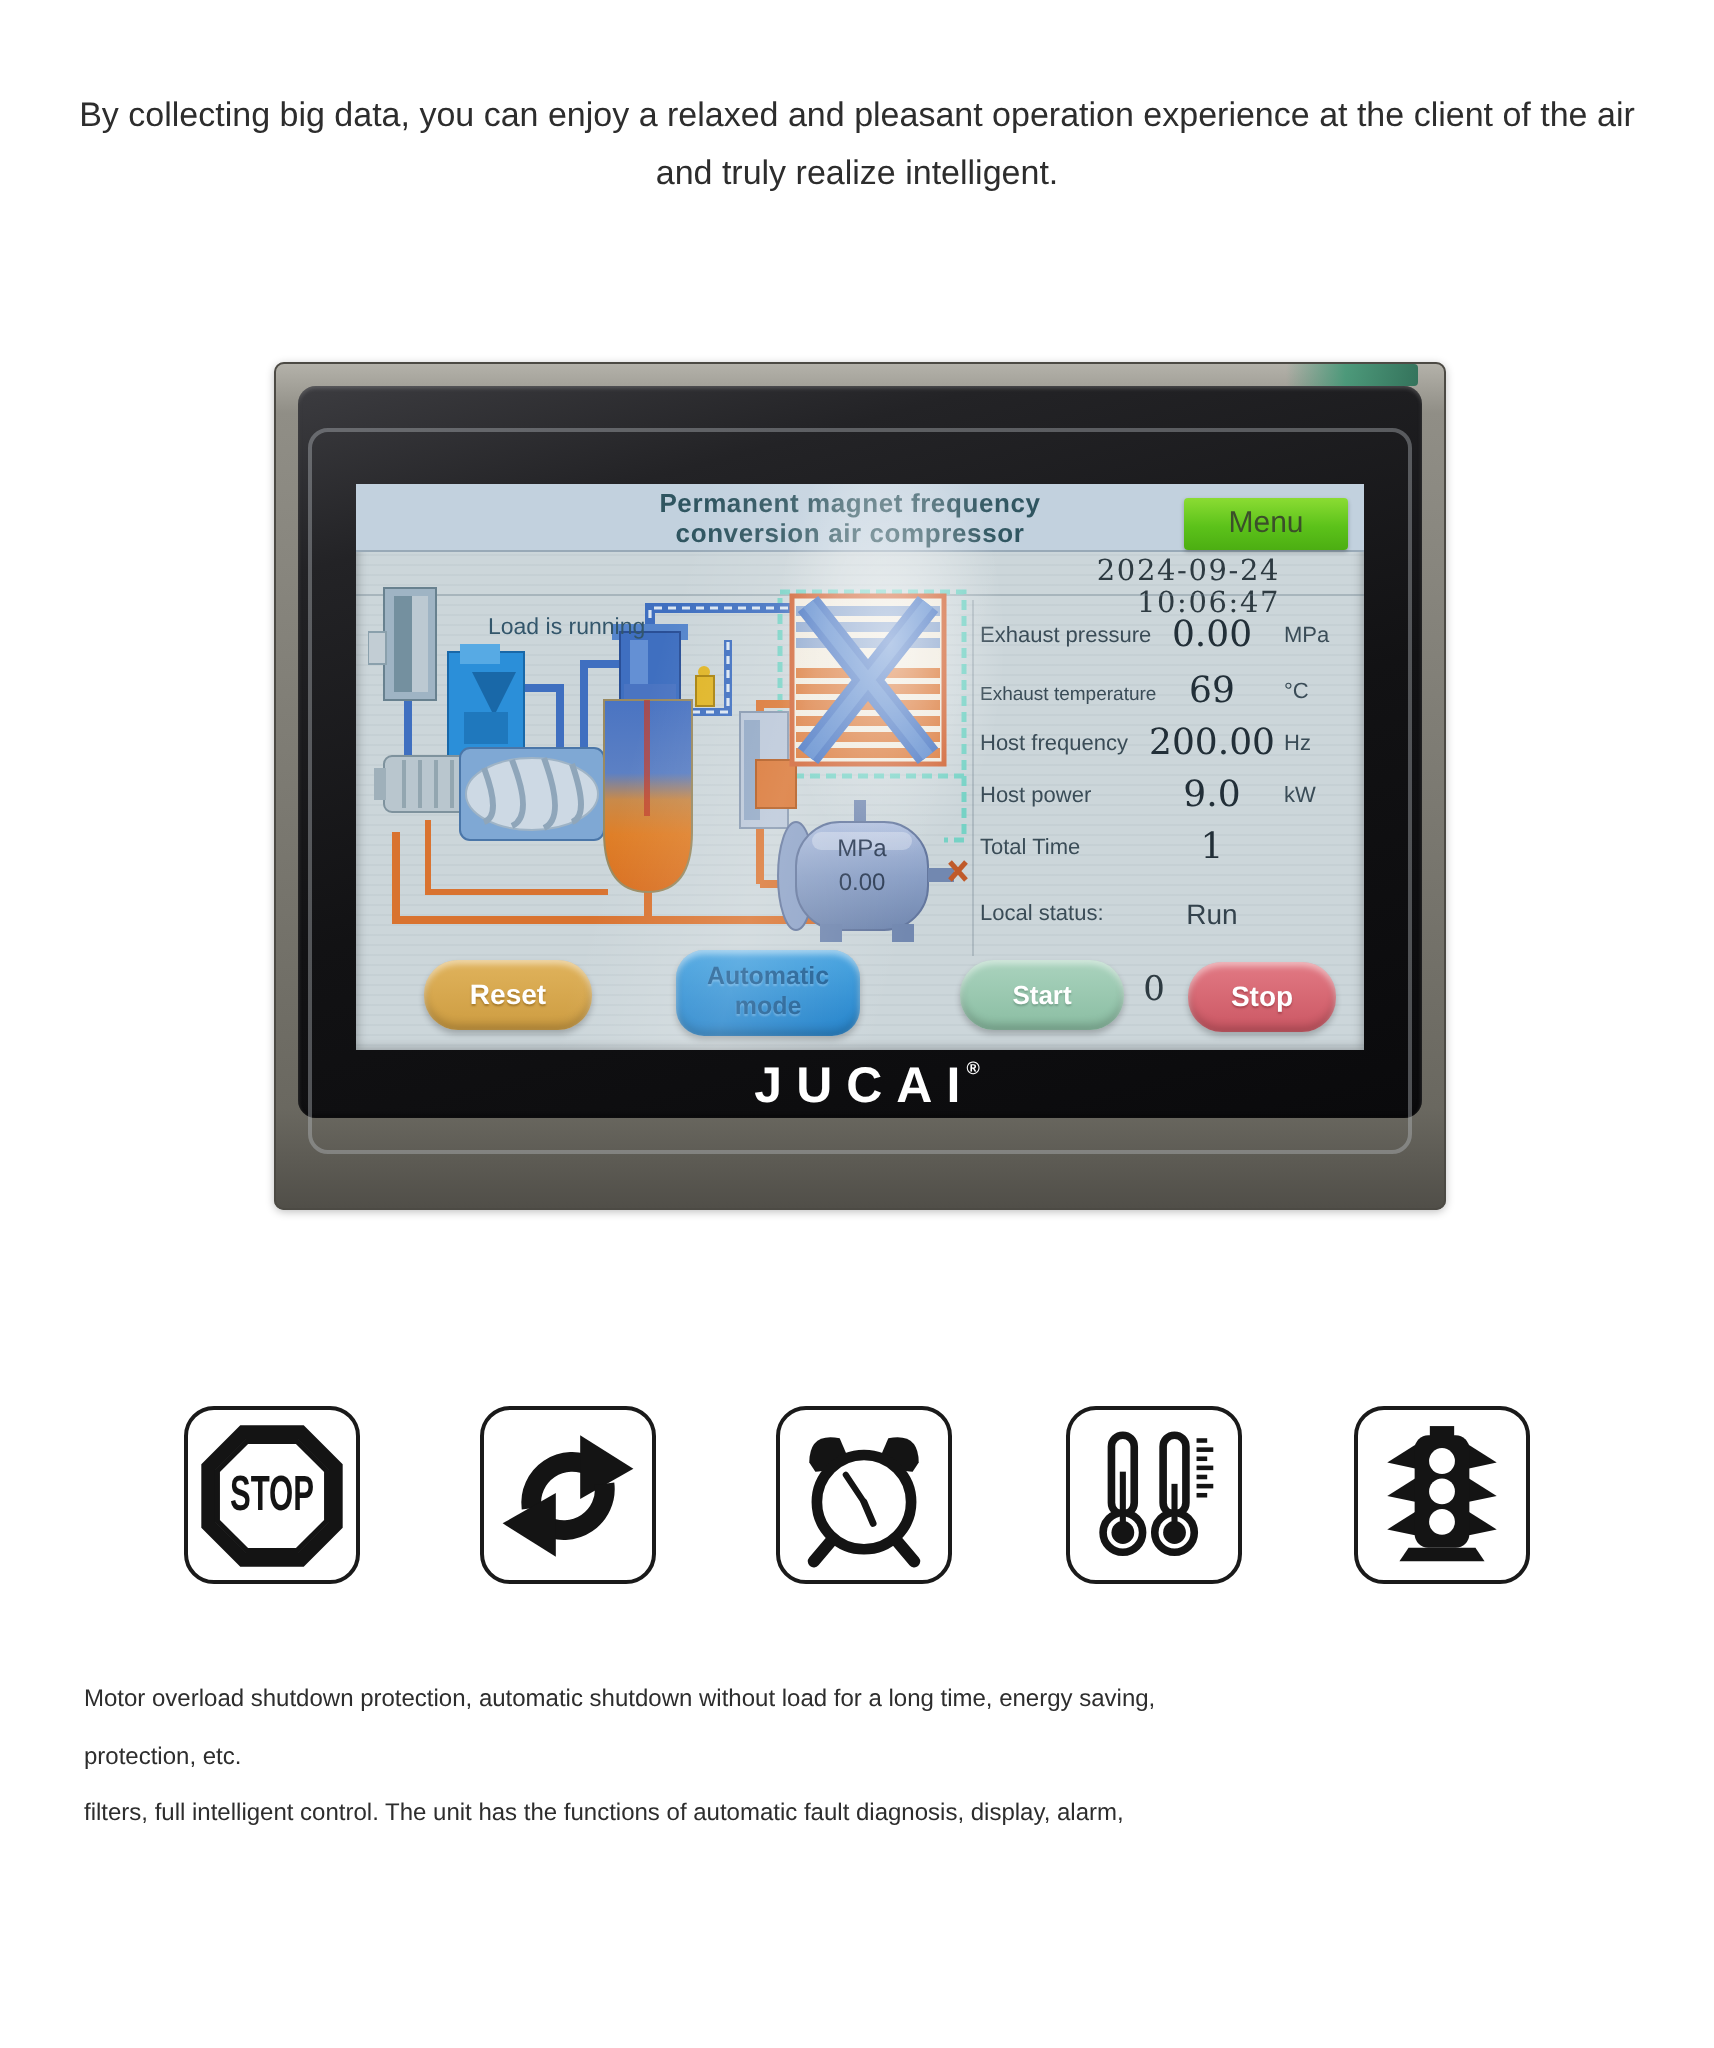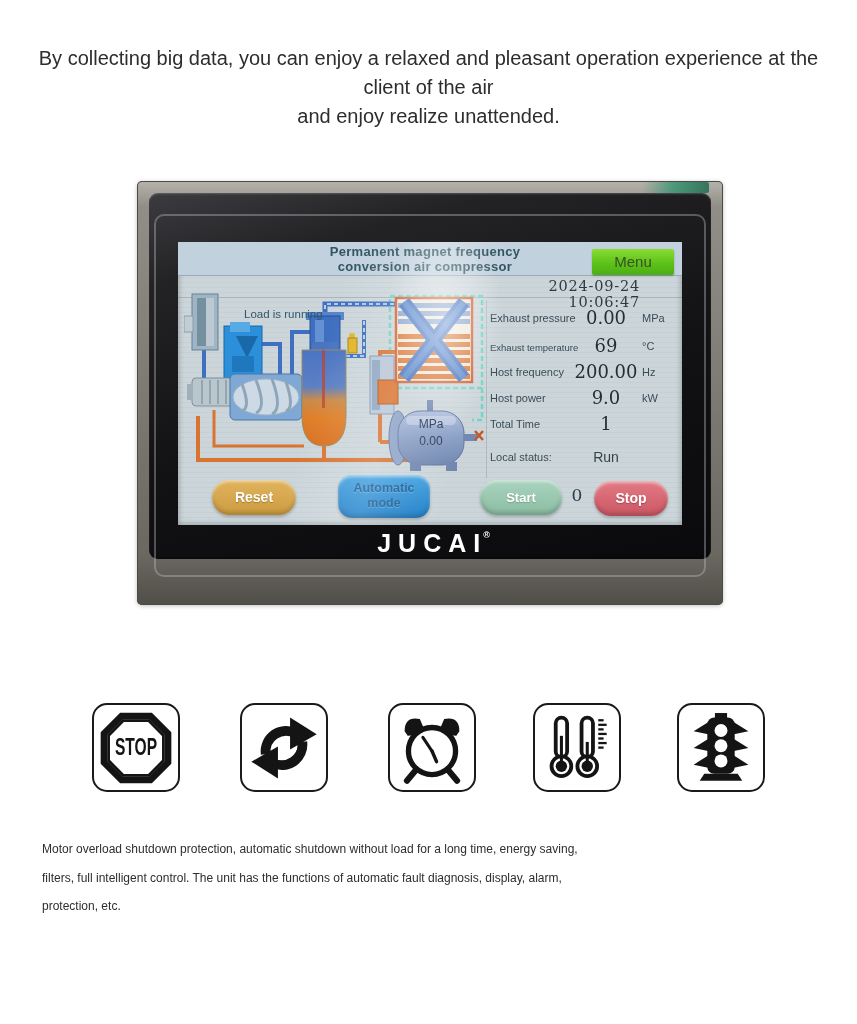--- a/index.html
+++ b/index.html
@@ -1,20 +1,20 @@
 <!DOCTYPE html>
 <html><head>
 <meta charset="utf-8">
 <style>
   * { margin:0; padding:0; box-sizing:border-box; }
   html,body { width:857px; height:1024px; background:#ffffff; font-family:"Liberation Sans", sans-serif; position:relative; overflow:hidden; }
 
   
   .intro { position:absolute; top:44px; left:38px; width:781px; text-align:center;
-           font-size:20px; line-height:28.8px; color:#2d2d2d; }
+           font-size:17px; line-height:28.8px; color:#2d2d2d; }
   .desc  { position:absolute; top:835px; left:42px; width:752px; text-align:left;
            font-size:12px; line-height:28.6px; color:#2d2d2d; }
 
   
   .device { position:absolute; left:137px; top:181px; width:586px; height:424px;
             background:linear-gradient(180deg,#b5b3ab 0%,#908e86 6%,#7c7a72 50%,#6a6860 88%,#504e48 100%);
             border-radius:5px; box-shadow:inset 0 0 0 1px #4c4a44, 0 1px 4px rgba(0,0,0,.25); }
   .device-sticker { position:absolute; right:14px; top:1px; width:66px; height:11px; border-radius:2px;
             background:linear-gradient(90deg, rgba(70,150,120,0) 0%, rgba(60,150,115,.85) 45%, rgba(40,110,85,.9) 100%); }
   .bezel { position:absolute; left:12px; right:12px; top:12px; bottom:46px;
@@ -80,21 +80,21 @@
   
   .ficon { position:absolute; top:703px; width:88px; height:89px; background:#fff;
            border:2.5px solid #1a1a1a; border-radius:15px; display:flex; align-items:center; justify-content:center; }
   .ficon svg { width:76px; height:76px; }
 </style>
 </head>
 <body>
 
 <div class="intro">
   <div>By collecting big data, you can enjoy a relaxed and pleasant operation experience at the client of the air</div>
-  <div>and enjoy realize unattended.</div>
+  <div>and truly realize intelligent.</div>
 </div>
 
 <div class="device">
   <div class="device-sticker"></div>
   <div class="bezel"></div>
   <div class="glass-outline"></div>
 
   <div class="lcd">
     <div class="title-bar"></div>
     <div class="lcd-title">
@@ -308,15 +308,15 @@
     <rect x="32" y="10" width="36" height="74" rx="9" fill="#141414"></rect>
     <circle cx="50" cy="27" r="8.5" fill="#ffffff"></circle>
     <circle cx="50" cy="47" r="8.5" fill="#ffffff"></circle>
     <circle cx="50" cy="67" r="8.5" fill="#ffffff"></circle>
     <polygon points="28,84 72,84 78,93 22,93" fill="#141414"></polygon>
   </svg>
 </div>
 
 <div class="desc">
   <div>Motor overload shutdown protection, automatic shutdown without load for a long time, energy saving,</div>
+  <div>protection, etc.</div>
   <div>filters, full intelligent control. The unit has the functions of automatic fault diagnosis, display, alarm,</div>
-  <div>protection, etc.</div>
 </div>
 
 </body></html>

